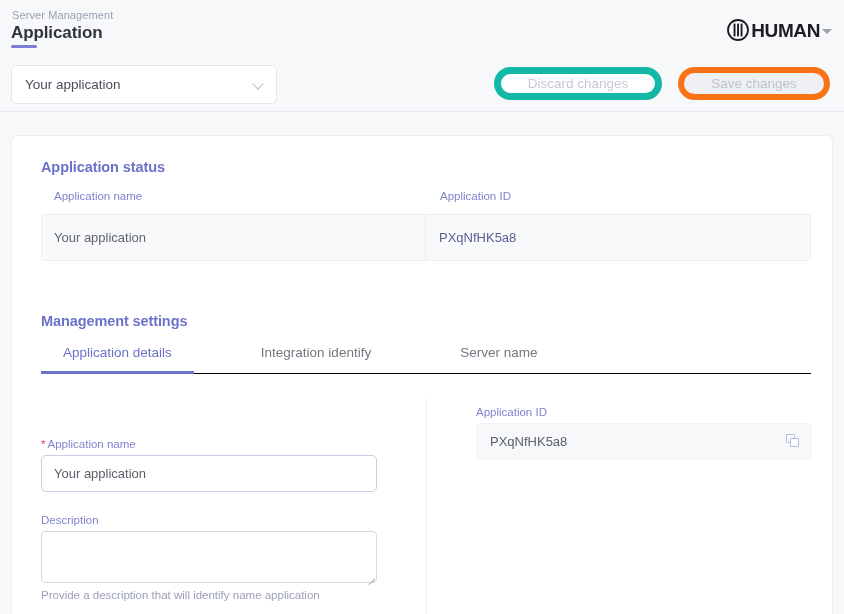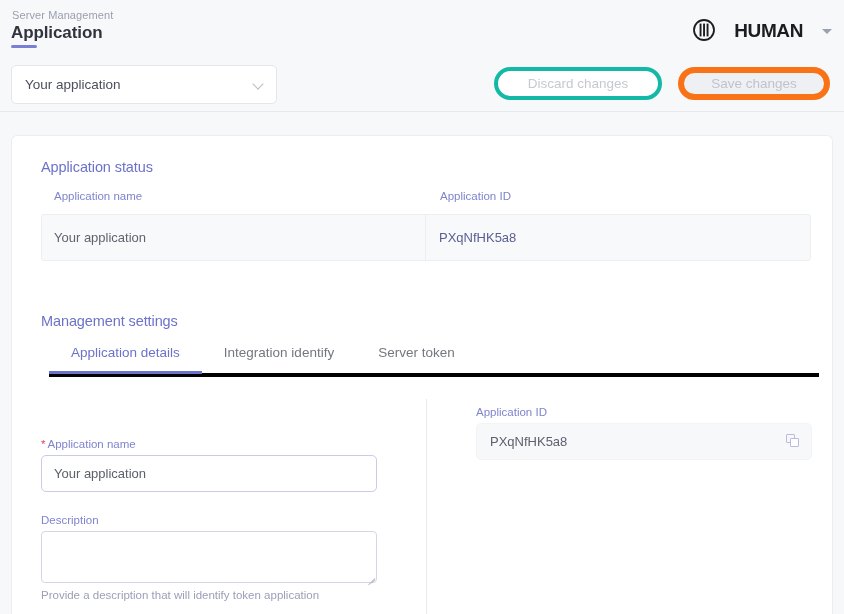--- a/index.html
+++ b/index.html
@@ -50,21 +50,21 @@
     border-radius: 2px;
     margin-top: 3px;
   }
 
   .logo {
     position: absolute;
     right: 12px;
     top: 19px;
     display: flex;
     align-items: center;
-    gap: 19px;
+    gap: 2px;
   }
   .logo-mark {
     width: 22px;
     height: 22px;
     position: relative;
   }
   .logo-text {
     font-size: 19px;
     font-weight: bold;
     color: #1b1d21;
@@ -131,21 +131,21 @@
     font-size: 13.5px;
     display: flex;
     align-items: center;
     justify-content: center;
     box-sizing: border-box;
     cursor: default;
   }
   .btn-discard {
     width: 168px;
     background: #ffffff;
-    border: 4px solid #14b8a6;
+    border: 7px solid #14b8a6;
     color: #c6c9d2;
   }
   .btn-save {
     width: 152px;
     background: #eff0f4;
     border: 6px solid #f97316;
     color: #c0c3cd;
   }
 
   
@@ -157,21 +157,21 @@
     min-height: 479px;
     background: #ffffff;
     border: 1px solid #ebedf1;
     border-bottom: none;
     border-radius: 6px 6px 0 0;
     box-sizing: border-box;
   }
 
   .section-title {
     font-size: 14.5px;
-    font-weight: normal;
+    font-weight: bold;
     color: #6c72c9;
     letter-spacing: -0.1px;
   }
   .s1-title { position: absolute; left: 29px; top: 23px; }
   .s2-title { position: absolute; left: 29px; top: 177px; }
 
   
   .status-table {
     position: absolute;
     left: 29px;
@@ -211,25 +211,26 @@
   }
   .status-row .cell.c2 {
     width: 384px;
     padding-left: 13px;
     color: #5a5f93;
   }
 
   
   .tabs {
     position: absolute;
-    left: 37px;
+    left: 29px;
     top: 209px;
     width: 770px;
-    border-bottom: 4px solid #000000;
-    display: flex;
+    border-bottom: 1px solid #000000;
+    display: flex;
+    gap: 45px;
   }
   .tab {
     font-size: 13.5px;
     padding: 0 22px 13px 22px;
     color: #73777f;
     cursor: pointer;
     position: relative;
     white-space: nowrap;
   }
   .tab.active {
@@ -425,21 +426,21 @@
       <div class="cell c1">Your application</div>
       <div class="cell c2">PXqNfHK5a8</div>
     </div>
   </div>
 
   <div class="section-title s2-title">Management settings</div>
 
   <div class="tabs">
     <div class="tab active">Application details</div>
     <div class="tab">Integration identify</div>
-    <div class="tab">Server token</div>
+    <div class="tab">Server name</div>
   </div>
 
   <div class="form-area">
     <div class="vdivider"></div>
 
     <div class="col-left">
       <label class="field-label">
         <span class="req">*</span><span>Application name</span>
       </label>
       <input class="text-input" type="text" value="Your application" style="">
@@ -447,21 +448,21 @@
       <div class="field-spacer"></div>
 
       <label class="field-label">Description</label>
       <div class="ta-wrap">
         <textarea class="textarea" placeholder="" style=""></textarea>
         <span class="ta-resize">
             <i class="a"></i>
             <i class="b"></i>
           </span>
       </div>
-      <div class="helper">Provide a description that will identify token application</div>
+      <div class="helper">Provide a description that will identify name application</div>
     </div>
 
     <div class="col-right">
       <label class="field-label">Application ID</label>
       <div class="readonly-wrap">
         <input class="readonly-input" type="text" readonly="" value="PXqNfHK5a8" style="">
         <span class="copy-icon">
           <span class="sq back"></span>
           <span class="sq front"></span>
         </span>

